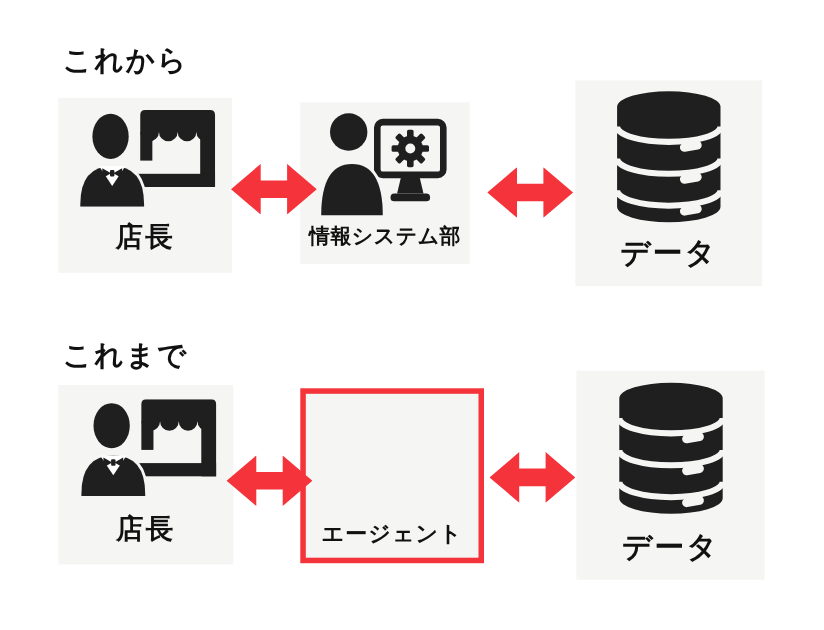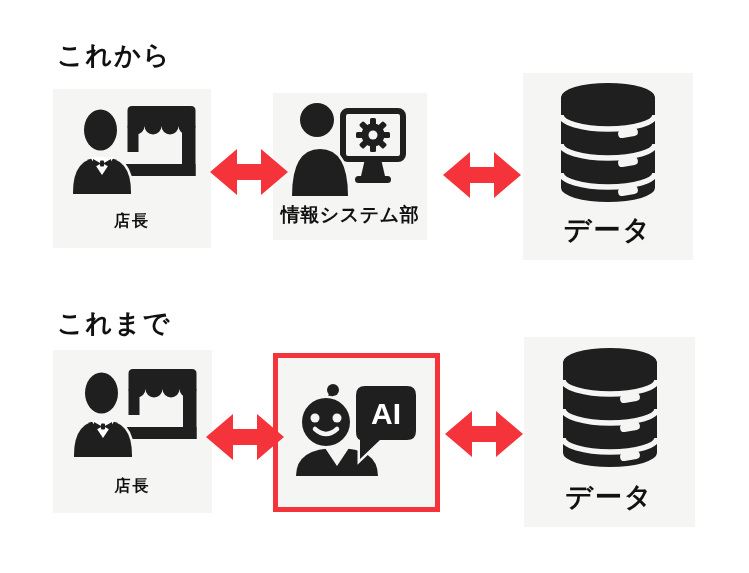--- a/index.html
+++ b/index.html
@@ -35,21 +35,21 @@
     z-index:1;
   }
   .node .icon-wrap{flex:1;display:flex;align-items:center;justify-content:center;width:100%;}
   .node .label{font-weight:bold;color:var(--text);white-space:nowrap;}
   .box-a{left:53px;top:89px;width:158px;height:159px;padding-bottom:16px;}
   .box-b{left:273px;top:93px;width:154px;height:147px;padding-bottom:12px;justify-content:center;}
   .box-c{left:523px;top:73px;width:170px;height:187px;padding-bottom:12px;}
   .box-d{left:53px;top:350px;width:159px;height:163px;padding-bottom:16px;}
   .box-e{left:273px;top:353px;width:167px;height:159px;padding-bottom:8px;border:5px solid var(--highlight-border);}
   .box-f{left:524px;top:337px;width:171px;height:190px;padding-bottom:12px;}
-  .label-md{font-size:16px;letter-spacing:2px;}
+  .label-md{font-size:25px;letter-spacing:2px;}
   .label-sm{font-size:19px;letter-spacing:0.5px;}
   .label-lg{font-size:27px;letter-spacing:2px;}
   .label-ag{font-size:20px;letter-spacing:1px;}
   .arrow{position:absolute;z-index:2;}
   .arrow polygon{fill:var(--arrow-red);}
   .ar1{left:210px;top:149px;}
   .ar2{left:443px;top:152px;}
   .ar3{left:206px;top:414px;}
   .ar4{left:445px;top:411px;}
   
@@ -157,34 +157,21 @@
       </svg>
     </div>
     <div class="label label-md">店長</div>
   </div>
 
   <svg class="arrow ar3" width="78" height="46" viewBox="0 0 78 46">
     <polygon points="0,23 27,0 27,15 51,15 51,0 78,23 51,46 51,31 27,31 27,46"></polygon>
   </svg>
 
   <div class="node box-e">
-    <div class="icon-wrap">
-      <svg width="130" height="94" viewBox="0 0 130 94" aria-hidden="true">
-        <path class="ic-dark" d="M4 94 Q4 66 45 66 Q86 66 86 94 Z"></path>
-        <path class="ic-light" d="M33 66 L45 84 L57 66 Z"></path>
-        <line class="antenna-stem" x1="40" y1="11" x2="36" y2="19"></line>
-        <circle class="ic-dark" cx="41" cy="8" r="6"></circle>
-        <circle class="ic-dark knockout" cx="34" cy="40" r="24"></circle>
-        <circle class="ic-light" cx="23" cy="36" r="4.5"></circle>
-        <circle class="ic-light" cx="45" cy="36" r="4.5"></circle>
-        <path class="smile" d="M23 47 Q34 57 45 47"></path>
-        <path class="ic-dark knockout" d="M73 4 L115 4 Q124 4 124 13 L124 49 Q124 58 115 58 L88 58 L68 77 L68 58 Q64 57 64 49 L64 13 Q64 4 73 4 Z"></path>
-        <text class="badge-text" x="94" y="42" text-anchor="middle">AI</text>
-      </svg>
-    </div>
+    <div class="label label-ag">エージェント</div>
   </div>
 
   <svg class="arrow ar4" width="78" height="46" viewBox="0 0 78 46">
     <polygon points="0,23 27,0 27,15 51,15 51,0 78,23 51,46 51,31 27,31 27,46"></polygon>
   </svg>
 
   <div class="node box-f">
     <div class="icon-wrap">
       <svg width="104" height="122" viewBox="0 0 104 122" aria-hidden="true">
         <path class="ic-dark" d="M5 15 A47 14 0 0 1 99 15 L99 106 A47 14 0 0 1 5 106 Z"></path>

